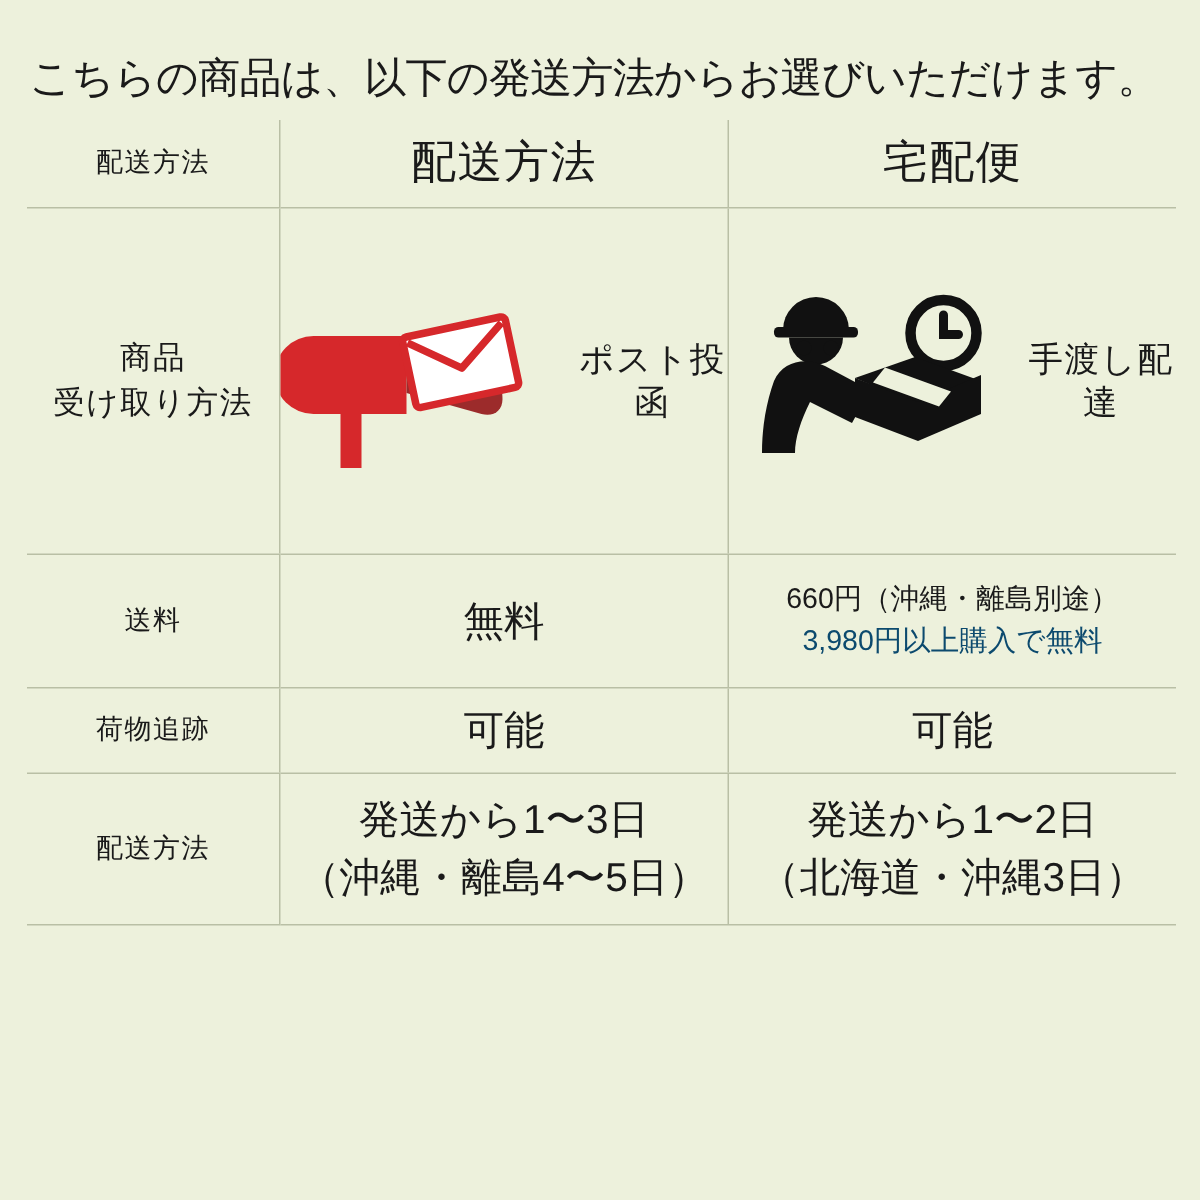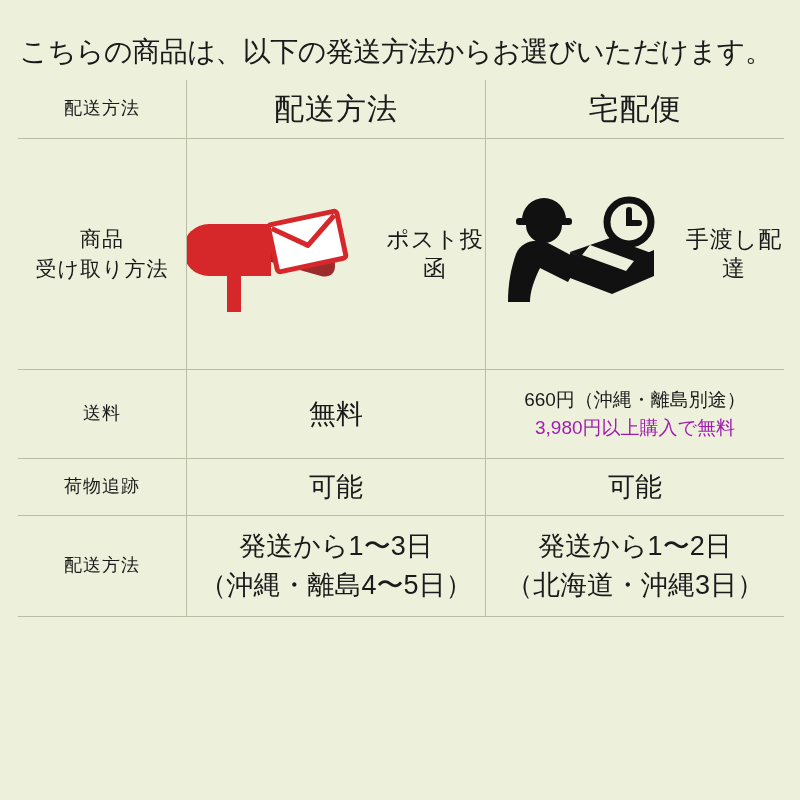--- a/index.html
+++ b/index.html
@@ -72,21 +72,21 @@
     font-size: 30px;
     letter-spacing: 1px;
   }
   .cell-txt {
     font-size: 27px;
   }
   .cell-txt.small {
     font-size: 19px;
   }
   .red {
-    color: #a21caf;
+    color: #0c4a6e;
   }
   .x-mark {
     font-size: 20px;
     color: #1a1a1a;
   }
   .recv-inner {
     display: flex;
     flex-direction: row;
     align-items: center;
     justify-content: center;

